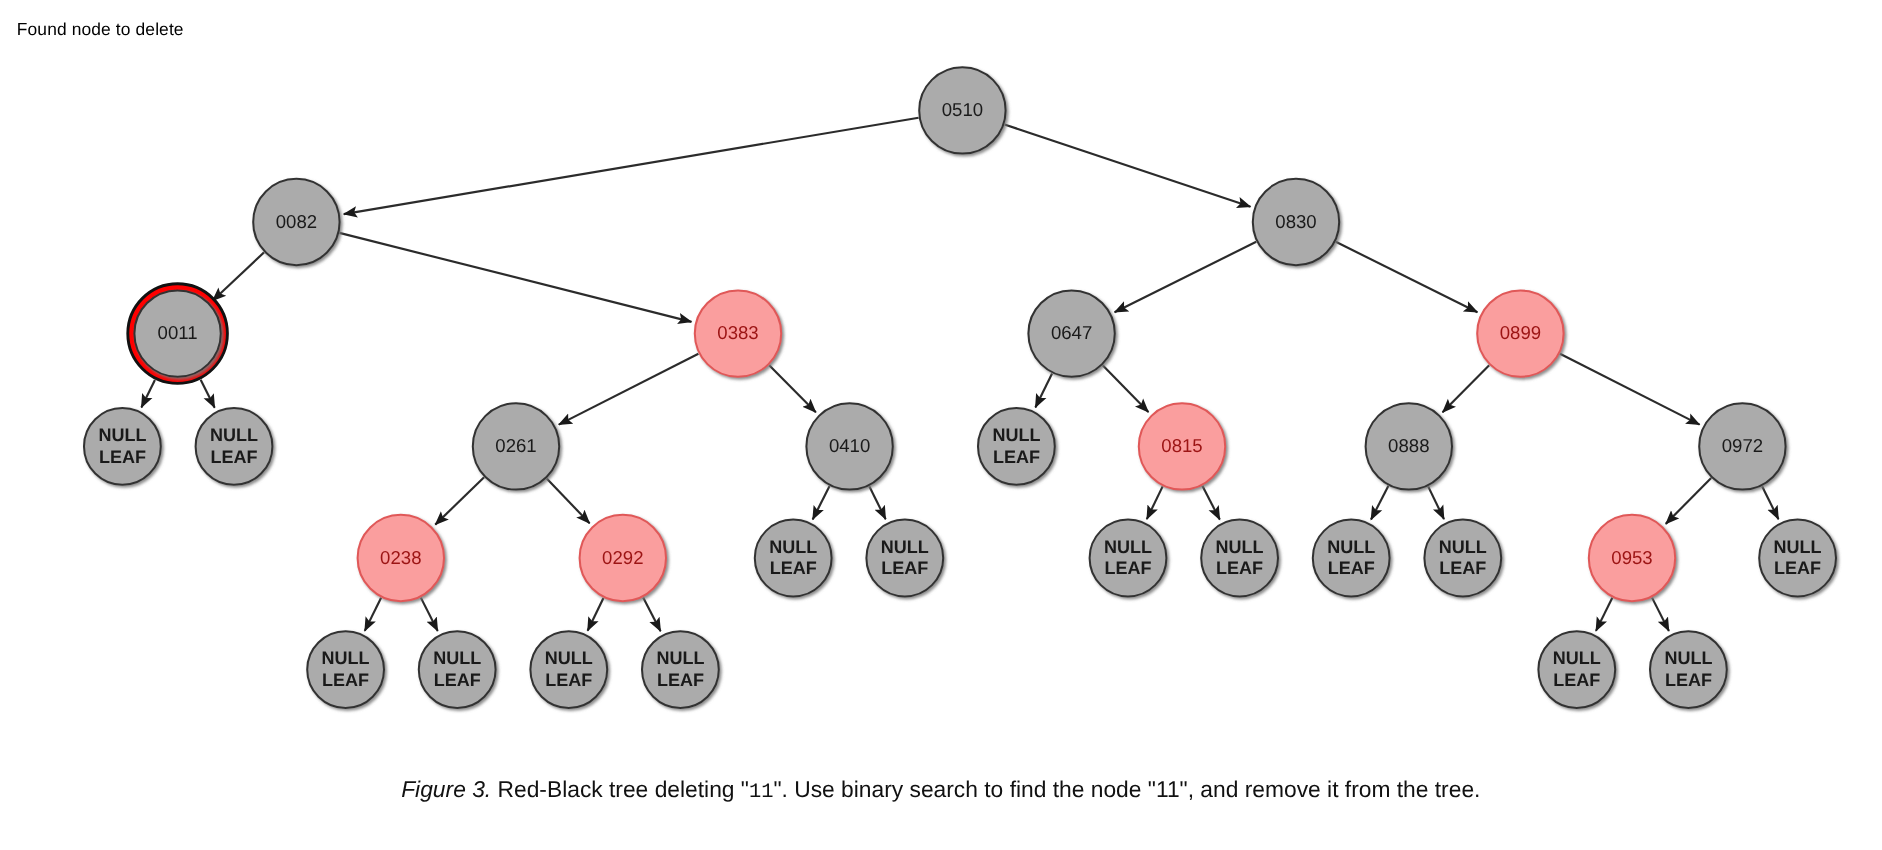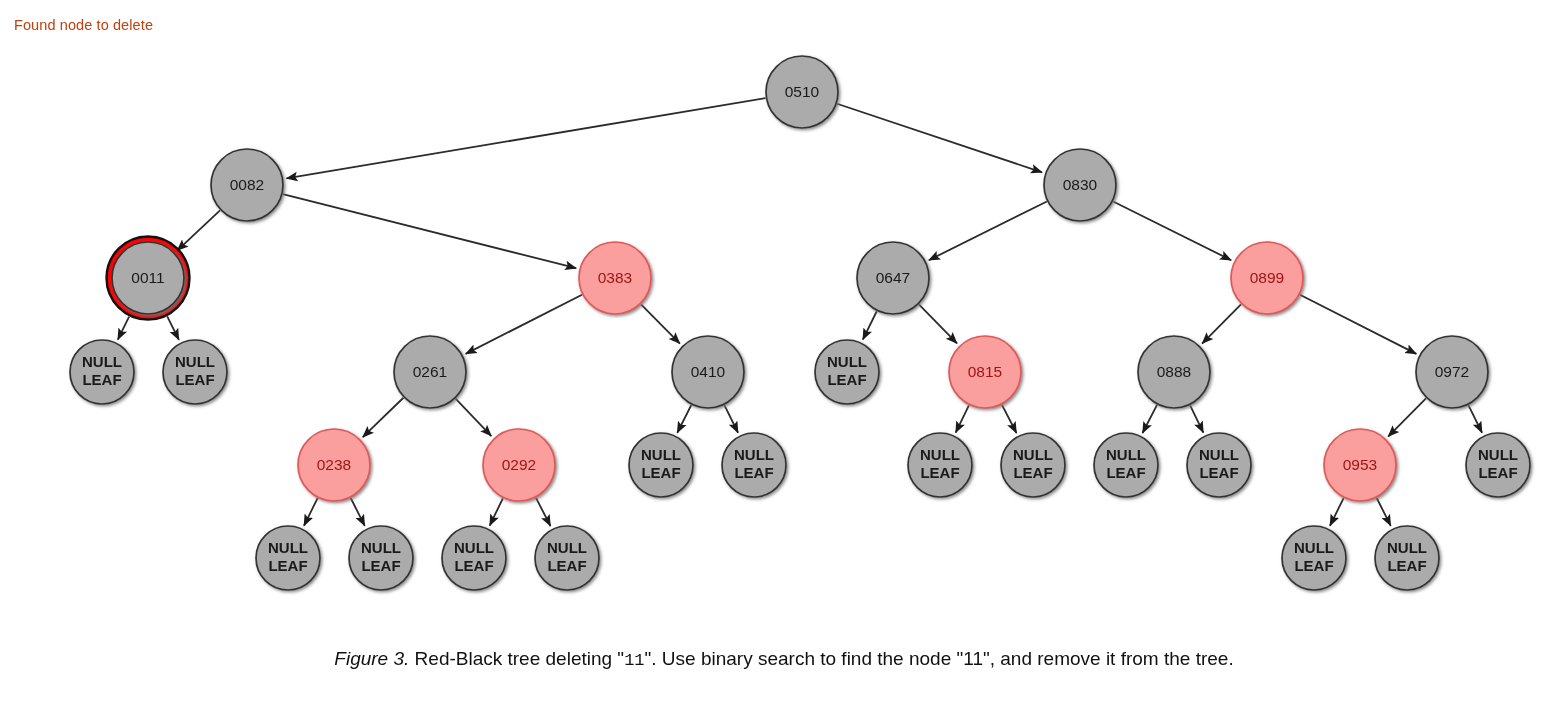--- a/index.html
+++ b/index.html
@@ -13,21 +13,21 @@
     font-family: "Liberation Sans", sans-serif;
     color: #000;
     overflow: hidden;
     position: relative;
   }
   #status-text {
     position: absolute;
     left: 14px;
     top: 17px;
     font-size: 14.5px;
-    color: #c2410c;
+    color: #000000;
     letter-spacing: 0.1px;
     white-space: nowrap;
     text-align: center;
   }
   #tree-canvas {
     position: absolute;
     left: 0;
     top: 0;
     width: 1568px;
     height: 640px;

